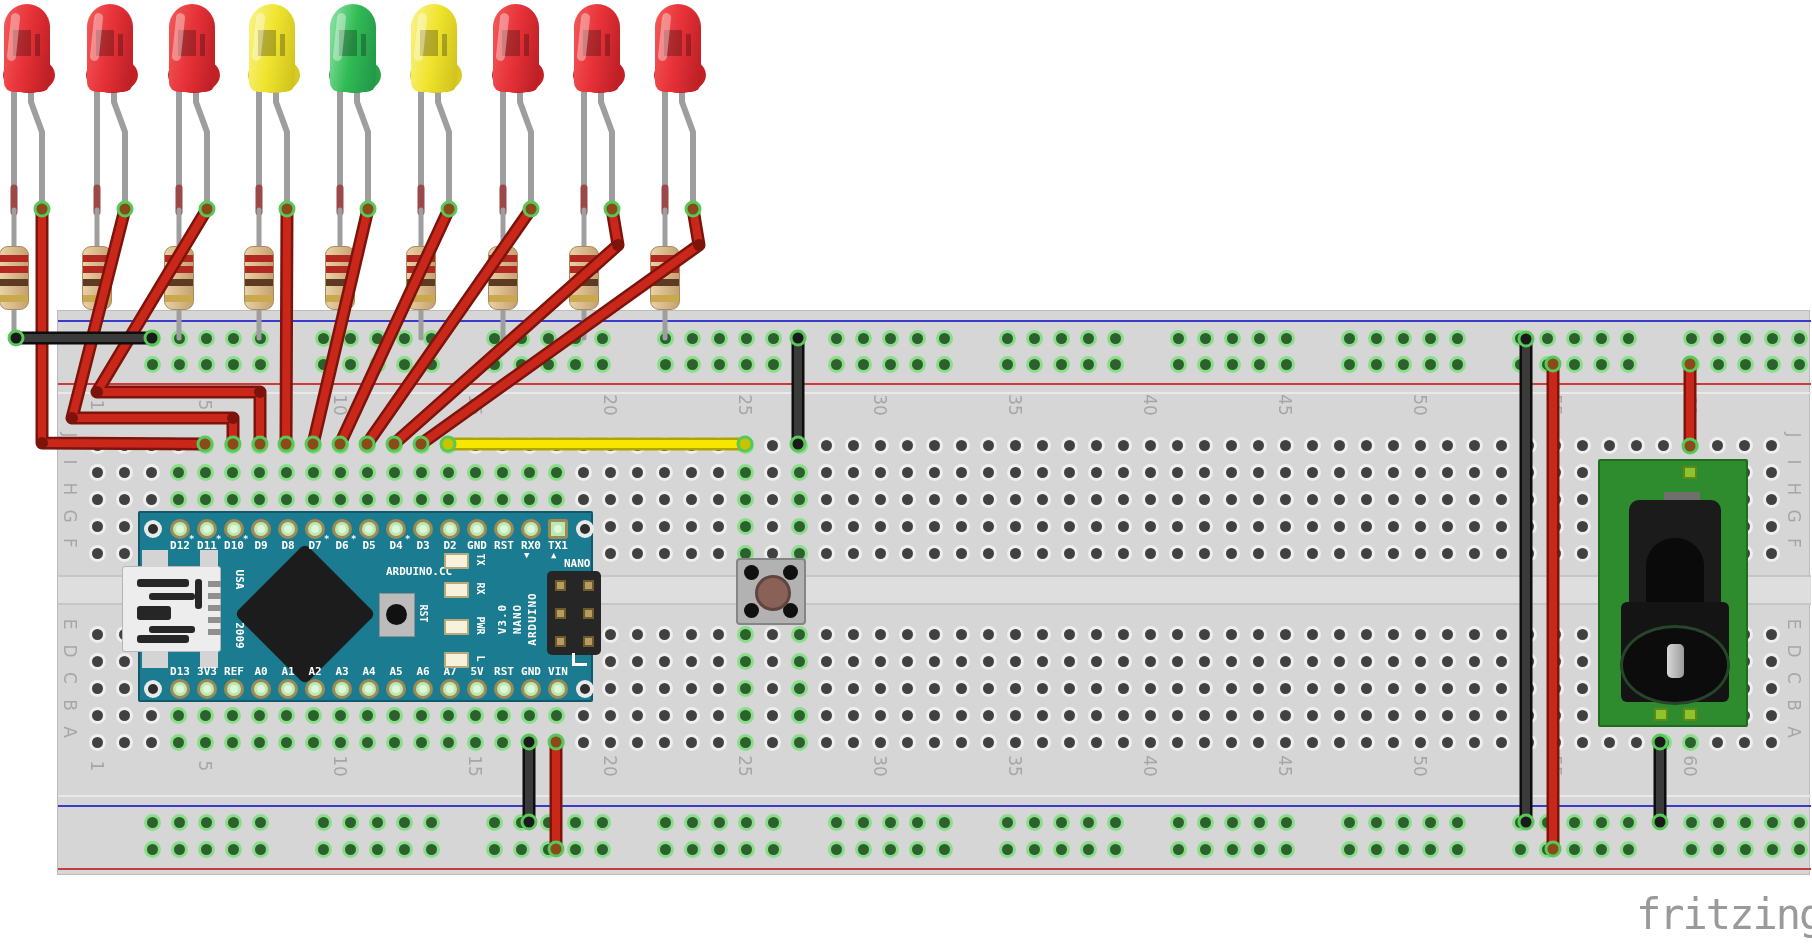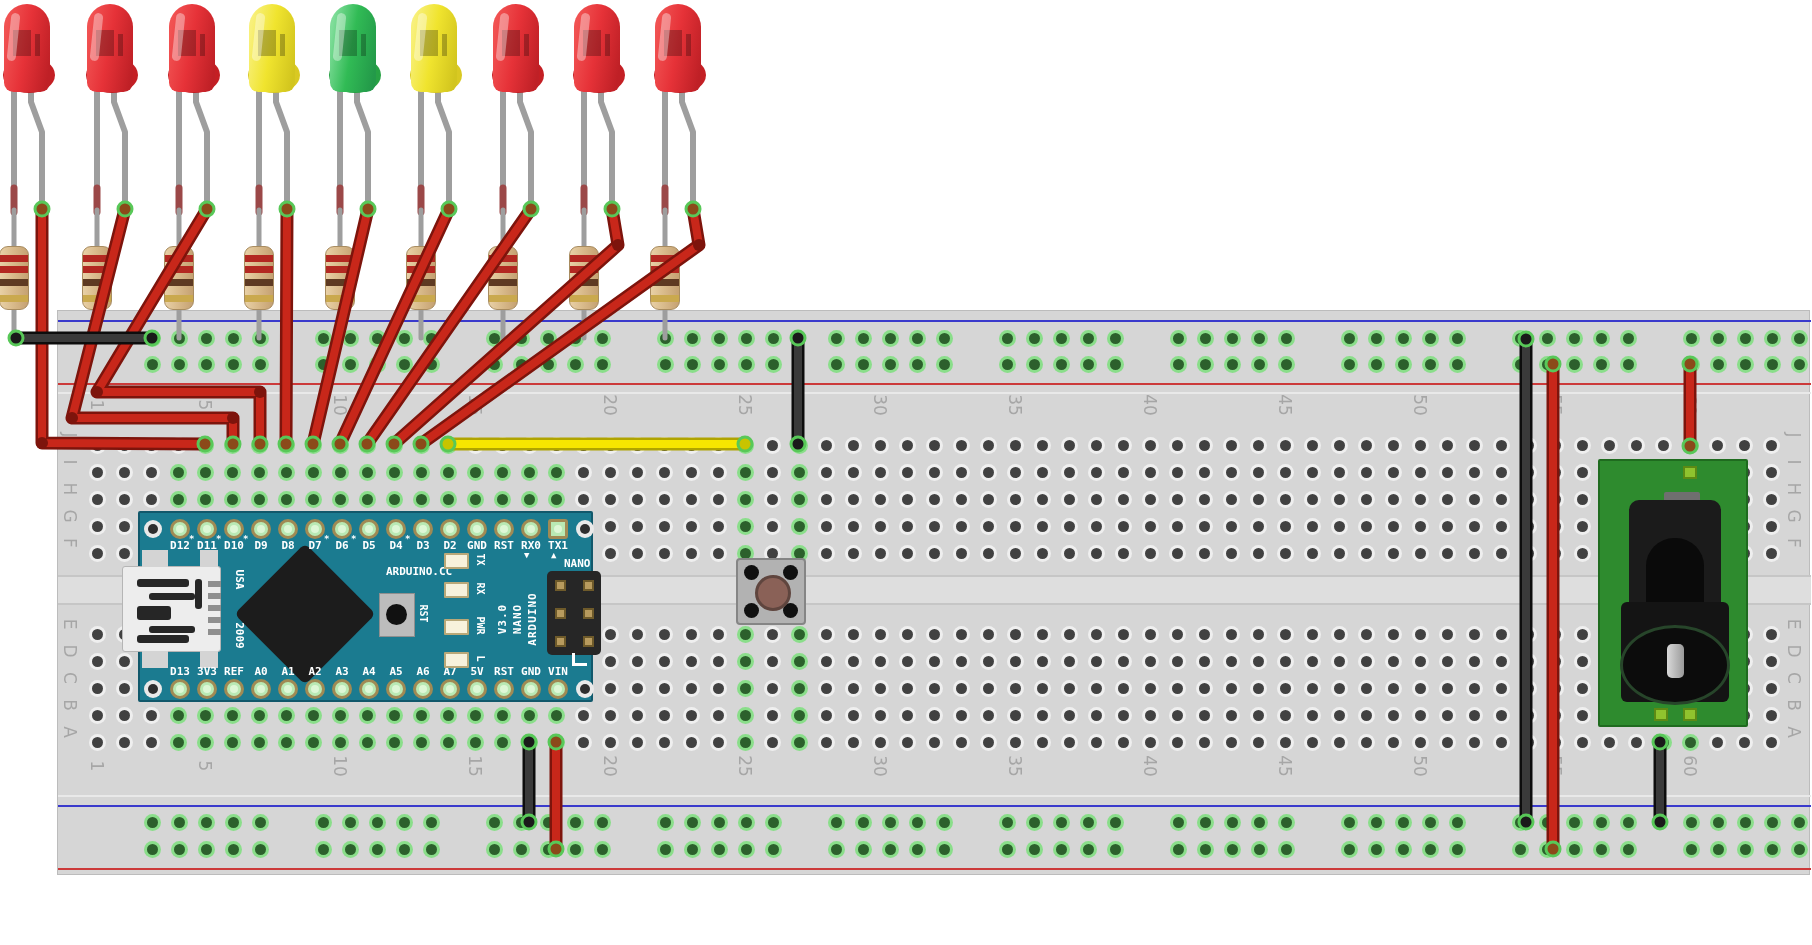--- a/index.html
+++ b/index.html
@@ -3119,13 +3119,14 @@
         <circle cx="1690" cy="446" r="7" fill="#8b4a1a" stroke="#58c858" stroke-width="3"></circle>
       </g>
       <g>
         <path d="M1660,742 L1660,822" stroke="#0d0d0d" stroke-width="13" fill="none" stroke-linecap="round" stroke-linejoin="round"></path>
         <path d="M1660,742 L1660,822" stroke="#3a3a3a" stroke-width="8" fill="none" stroke-linecap="round" stroke-linejoin="round"></path>
         <circle cx="1660" cy="742" r="7" fill="#1a1a1a" stroke="#58c858" stroke-width="3"></circle>
         <circle cx="1660" cy="822" r="7" fill="#1a1a1a" stroke="#58c858" stroke-width="3"></circle>
       </g>
     </svg>
 
+  <div id="logo">fritzing</div>
 </div>
 
 </body></html>

